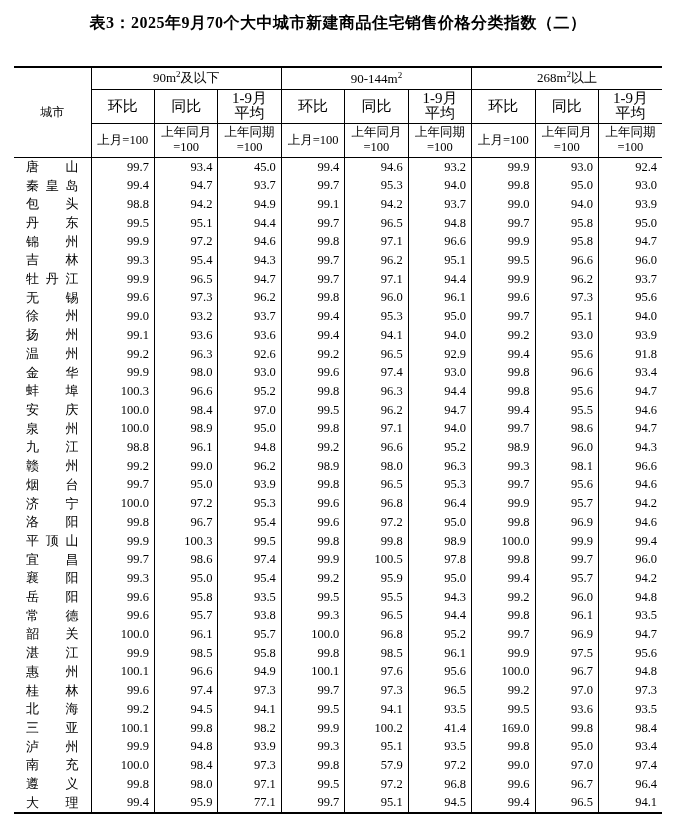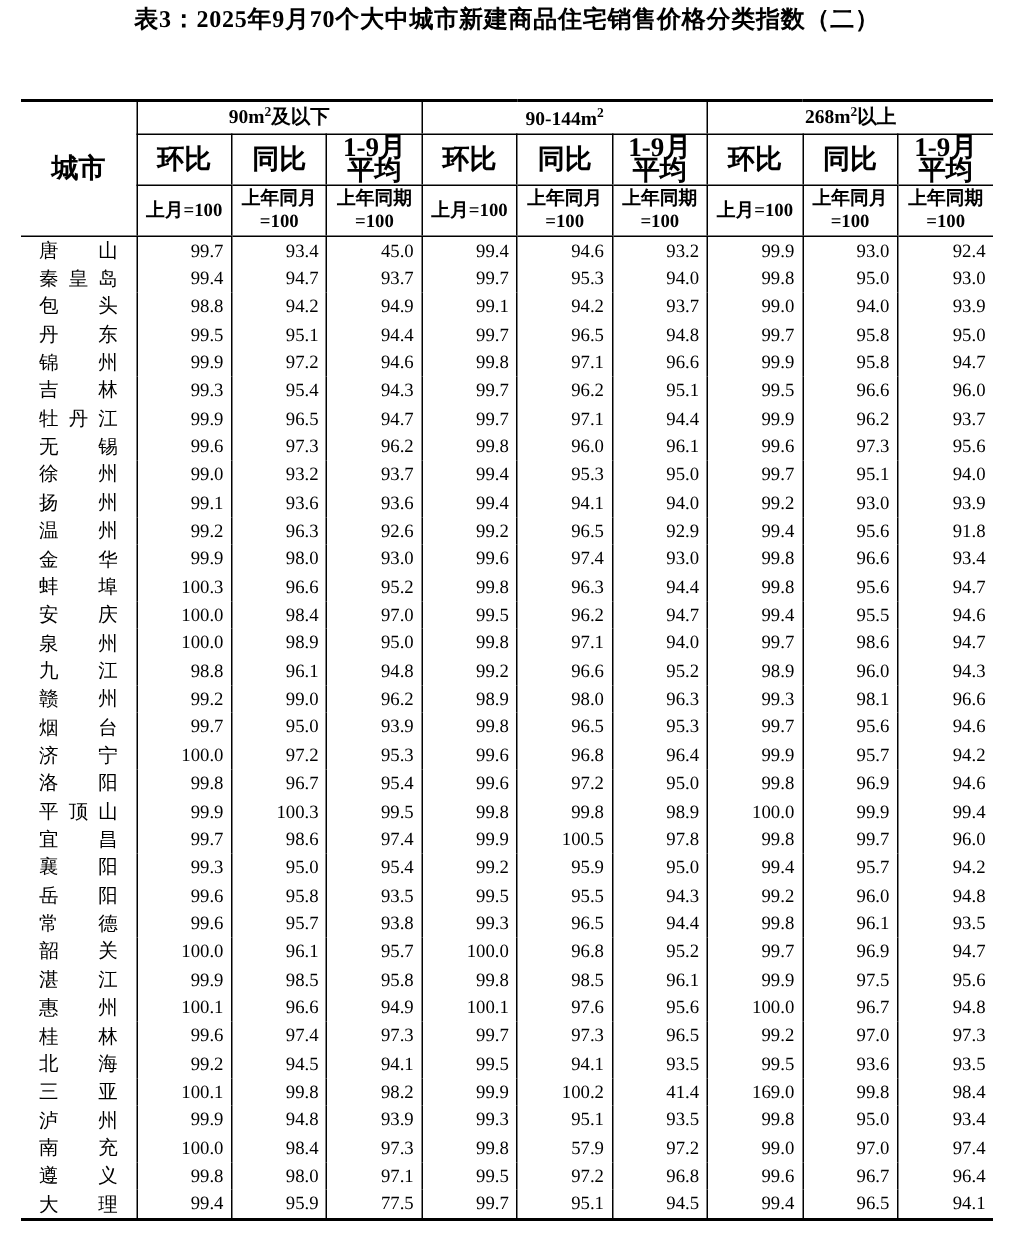--- a/index.html
+++ b/index.html
@@ -6,56 +6,56 @@
   html,body {
     width:676px; height:829px;
     background:#ffffff; color:#000;
     font-family:"Liberation Serif","DejaVu Serif",serif;
     position:relative;
   }
   .page-title{
     text-align:center;
     font-weight:bold;
     font-size:16px;
-    padding-top:3px;
+    padding-top:13px;
     letter-spacing:0.5px;
   }
   table.idx{
     position:absolute;
     left:14px; top:66px;
     width:648px;
     border-collapse:collapse;
     table-layout:fixed;
     border-top:2px solid #000;
     border-bottom:2px solid #000;
   }
   col.c-city{ width:77px; }
   col.c-num{ width:63.4px; }
-  th{ font-weight:bold; }
+  th{ font-weight:normal; }
   
   .th-city{
     border-bottom:1px solid #000;
-    font-size:18px;
+    font-size:12px;
     text-align:center;
     vertical-align:middle;
   }
   .th-group{
     border-left:1px solid #000;
     border-bottom:1px solid #000;
     height:22px;
     font-size:13px;
     text-align:center;
     vertical-align:middle;
   }
   .th-group sup{ font-size:9px; }
   .th-sub{
     border-left:1px solid #000;
     border-bottom:1px solid #000;
     height:34px;
-    font-size:18px;
+    font-size:15px;
     text-align:center;
     vertical-align:middle;
     line-height:15px;
   }
   .th-base{
     border-left:1px solid #000;
     border-bottom:1px solid #000;
     height:34px;
     font-size:12.5px;
     text-align:center;
@@ -744,21 +744,21 @@
       </tr>
       <tr>
         <td class="city">
           <div class="city-wrap">
             <span>大</span>
             <span>理</span>
           </div>
         </td>
         <td class="num">99.4</td>
         <td class="num">95.9</td>
-        <td class="num">77.5</td>
+        <td class="num">77.1</td>
         <td class="num">99.7</td>
         <td class="num">95.1</td>
         <td class="num">94.5</td>
         <td class="num">99.4</td>
         <td class="num">96.5</td>
         <td class="num">94.1</td>
       </tr>
     </tbody>
 </table>
 

